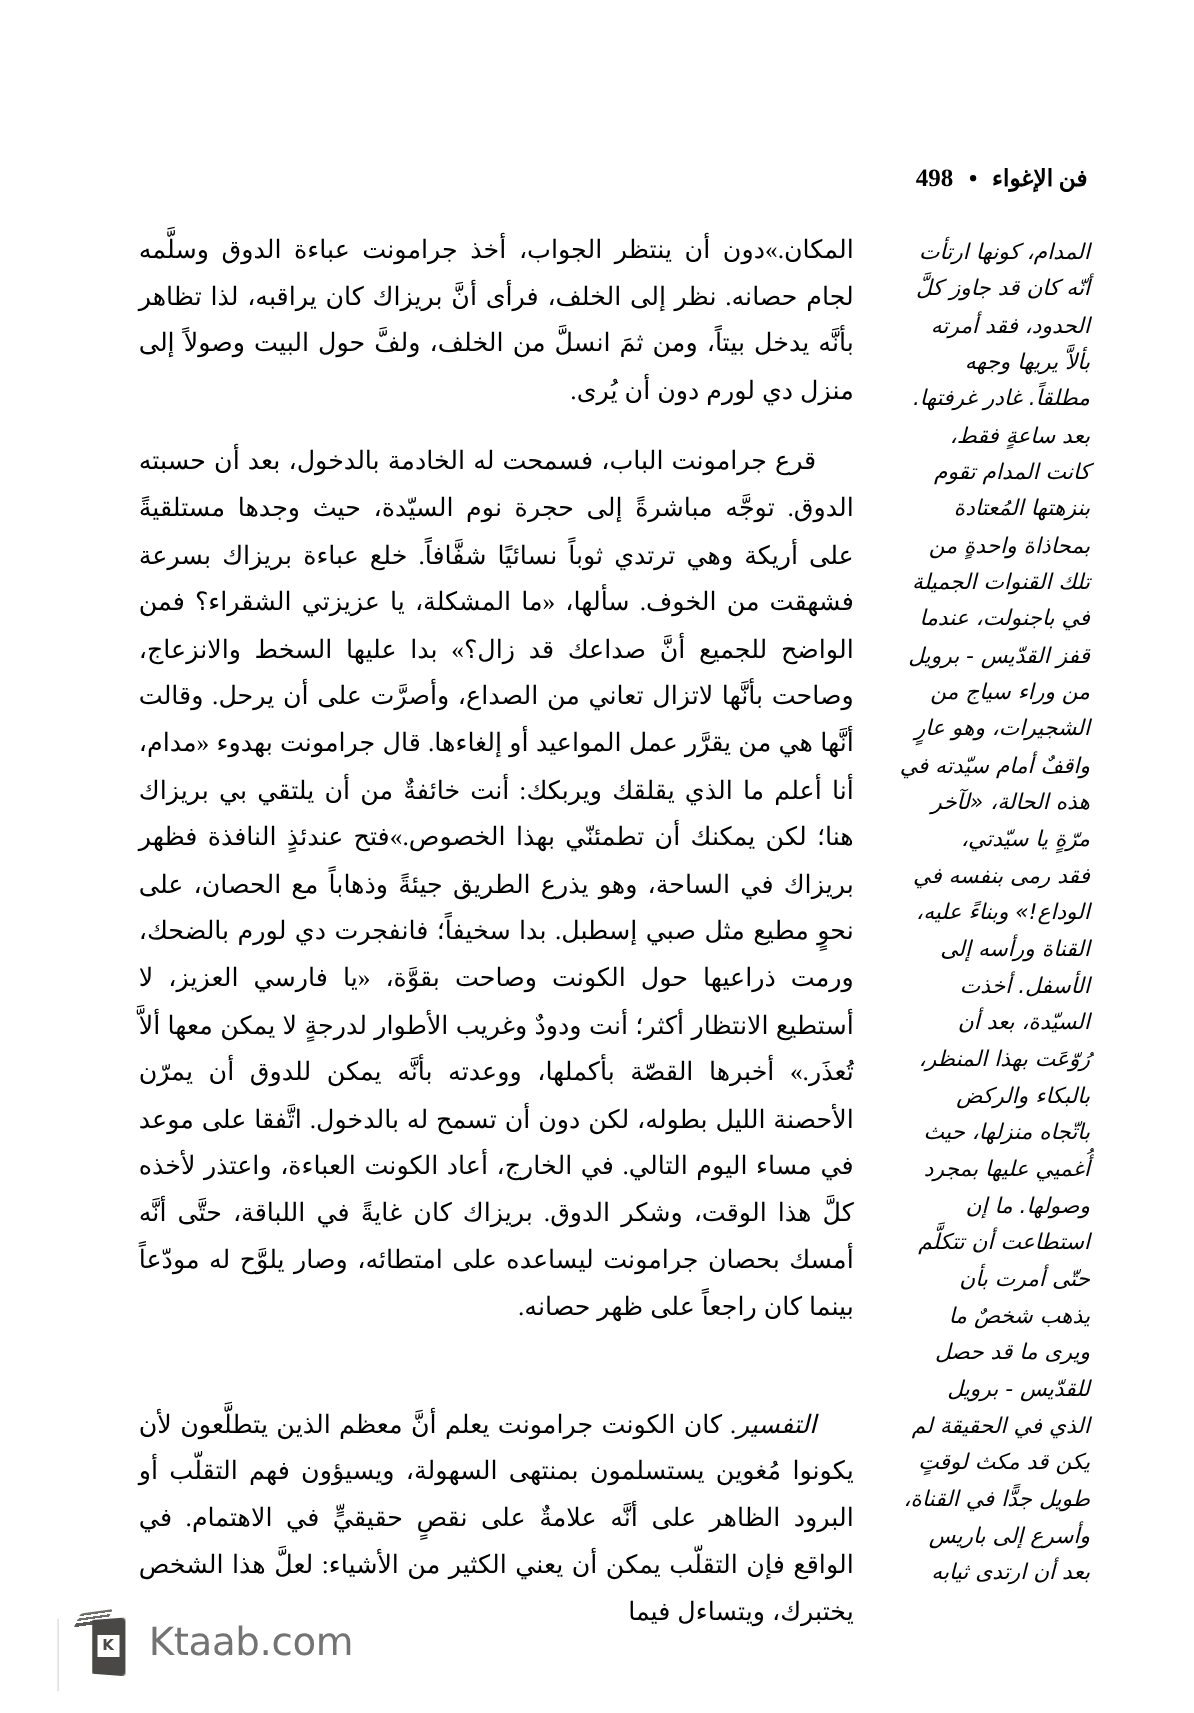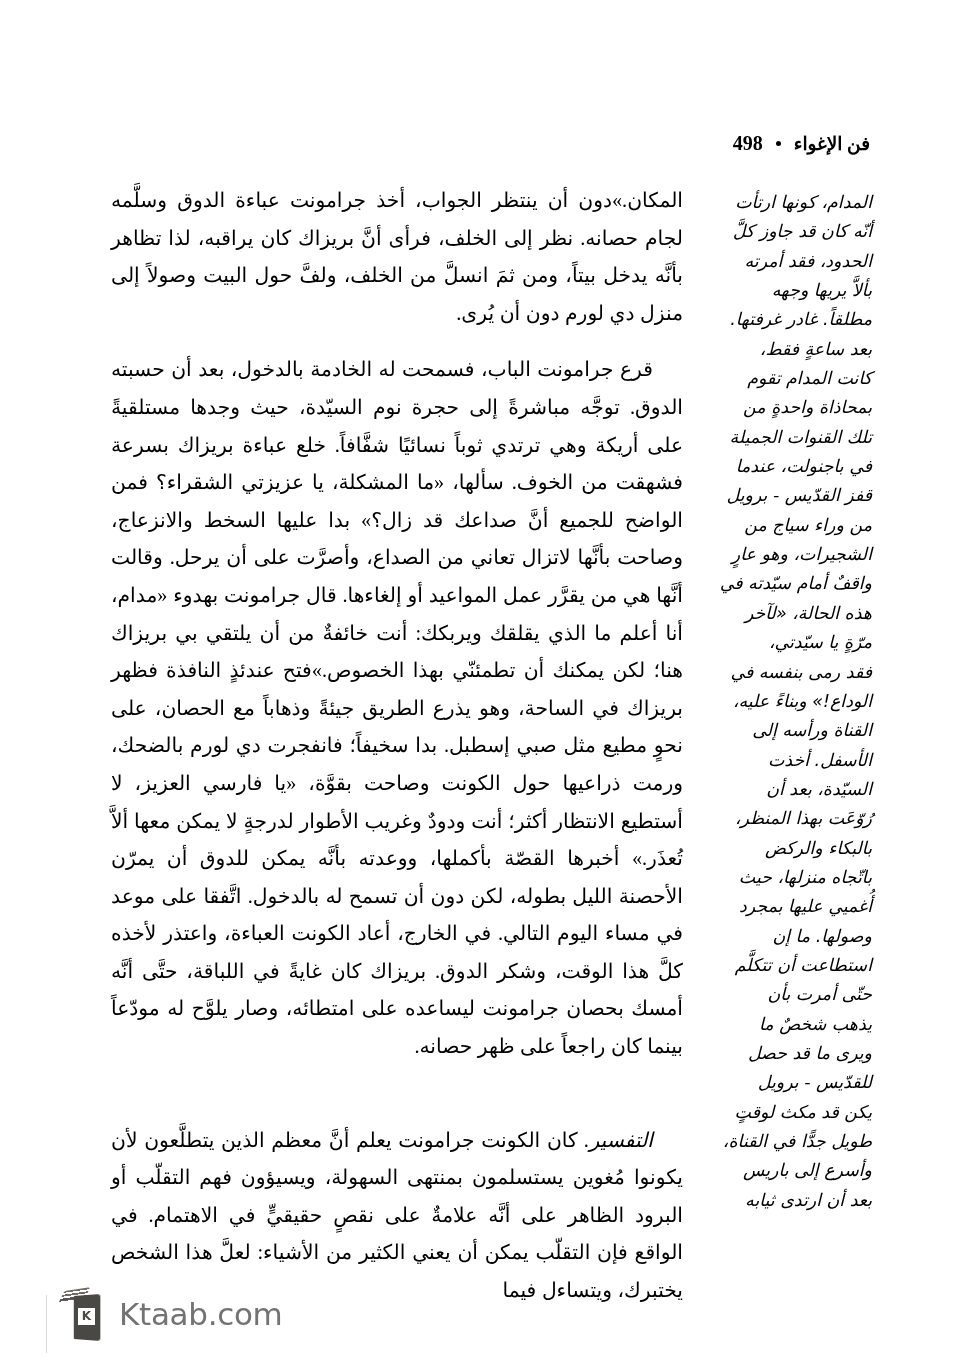--- a/index.html
+++ b/index.html
@@ -197,20 +197,21 @@
   </div>
 
   <div class="margin-column">
     <span class="margin-line">المدام، كونها ارتأت</span>
     <span class="margin-line">أنّه كان قد جاوز كلَّ</span>
     <span class="margin-line">الحدود، فقد أمرته</span>
     <span class="margin-line">بألاَّ يريها وجهه</span>
     <span class="margin-line">مطلقاً. غادر غرفتها.</span>
     <span class="margin-line">بعد ساعةٍ فقط،</span>
     <span class="margin-line">كانت المدام تقوم</span>
+    <span class="margin-line">بنزهتها المُعتادة</span>
     <span class="margin-line">بمحاذاة واحدةٍ من</span>
     <span class="margin-line">تلك القنوات الجميلة</span>
     <span class="margin-line">في باجنولت، عندما</span>
     <span class="margin-line">قفز القدّيس - برويل</span>
     <span class="margin-line">من وراء سياج من</span>
     <span class="margin-line">الشجيرات، وهو عارٍ</span>
     <span class="margin-line">واقفٌ أمام سيّدته في</span>
     <span class="margin-line">هذه الحالة، «لآخر</span>
     <span class="margin-line">مرّةٍ يا سيّدتي،</span>
     <span class="margin-line">فقد رمى بنفسه في</span>
@@ -221,20 +222,21 @@
     <span class="margin-line">رُوّعَت بهذا المنظر،</span>
     <span class="margin-line">بالبكاء والركض</span>
     <span class="margin-line">باتّجاه منزلها، حيث</span>
     <span class="margin-line">أُغميي عليها بمجرد</span>
     <span class="margin-line">وصولها. ما إن</span>
     <span class="margin-line">استطاعت أن تتكلَّم</span>
     <span class="margin-line">حتّى أمرت بأن</span>
     <span class="margin-line">يذهب شخصٌ ما</span>
     <span class="margin-line">ويرى ما قد حصل</span>
     <span class="margin-line">للقدّيس - برويل</span>
+    <span class="margin-line">الذي في الحقيقة لم</span>
     <span class="margin-line">يكن قد مكث لوقتٍ</span>
     <span class="margin-line">طويل جدًّا في القناة،</span>
     <span class="margin-line">وأسرع إلى باريس</span>
     <span class="margin-line">بعد أن ارتدى ثيابه</span>
   </div>
 
   <div class="wm-edge"></div>
   <div class="watermark">
     <span class="wm-book">
       <span class="pages"></span>

